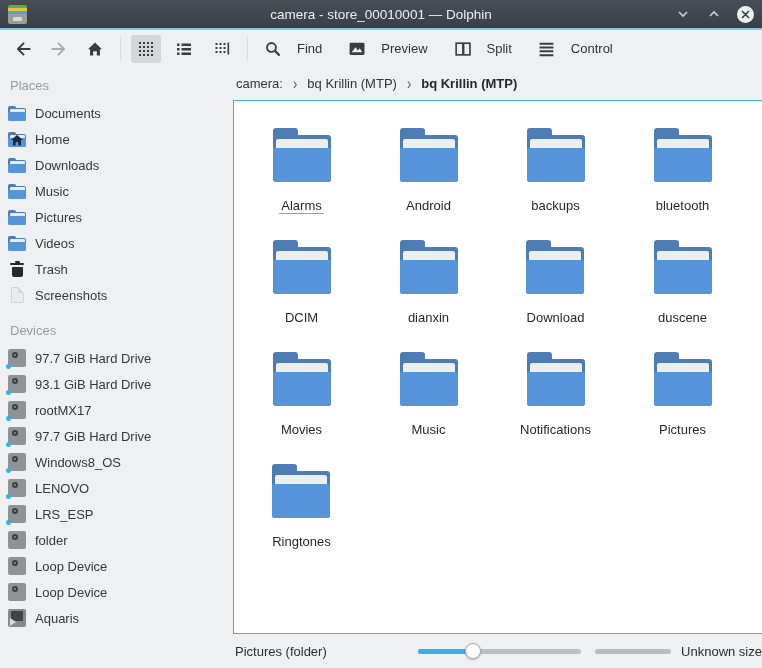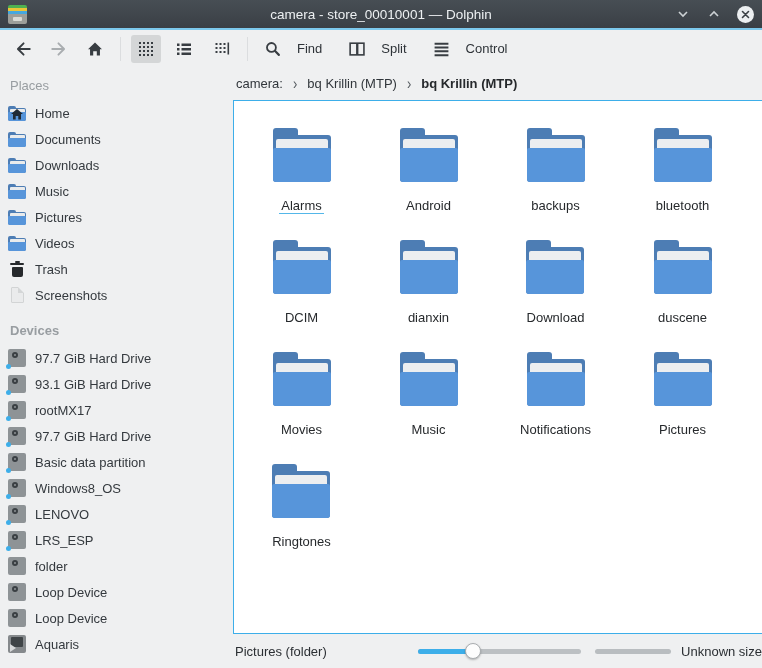--- a/index.html
+++ b/index.html
@@ -154,38 +154,56 @@
   <div class="tsep"></div>
   <div class="tbtn grp">
     <svg width="17" height="17" viewBox="0 0 16 16">
         <circle cx="7" cy="7" r="4.2" fill="none" stroke="currentColor" stroke-width="1.7"></circle>
         <path d="M10.2 10.2 L14 14" stroke="currentColor" stroke-width="2" stroke-linecap="round"></path>
       </svg>
     <span class="lbl">Find</span>
   </div>
   <div class="tbtn grp">
     <svg width="17" height="17" viewBox="0 0 16 16">
+        <rect x="1.5" y="2.5" width="14" height="11.5" rx="1.2" fill="currentColor"></rect>
+        <path d="M3.5 11.5 L7 6.8 L9.3 9.8 L11 7.8 L13.5 11.5 Z" fill="#eff0f1"></path>
+      </svg>
+    <span class="lbl">Preview</span>
+  </div>
+  <div class="tbtn grp">
+    <svg width="17" height="17" viewBox="0 0 16 16">
         <rect x="2" y="3" width="13" height="11" fill="none" stroke="currentColor" stroke-width="1.5"></rect>
         <rect x="7.6" y="3" width="2.2" height="11" fill="currentColor"></rect>
       </svg>
     <span class="lbl">Split</span>
   </div>
   <div class="tbtn grp">
     <svg width="17" height="17" viewBox="0 0 16 16">
         <path fill="currentColor" d="M1.5 2.5h13v1.9h-13zM1.5 6.1h13V8h-13zM1.5 9.7h13v1.9h-13zM1.5 13.3h13v1.9h-13z"></path>
       </svg>
     <span class="lbl">Control</span>
   </div>
 </div>
 
 <div class="main">
 
   <div class="sidebar">
     <div class="sechdr">Places</div>
 
+    <div class="srow">
+      <span class="sicon">
+          <span class="pfold">
+            <span class="tab"></span>
+            <span class="back"></span>
+            <span class="paper"></span>
+            <span class="front"></span>
+          </span>
+        </span>
+      <span>Documents</span>
+    </div>
     <div class="srow">
       <span class="sicon">
           <span class="pfold">
             <span class="tab"></span>
             <span class="back"></span>
             <span class="paper"></span>
             <span class="front"></span>
             <svg width="12" height="11" viewBox="0 0 12 11" style="left:3px;top:3px;">
               <path d="M6 0 L12 5 H10 V10.5 H7.3 V7 H4.7 V10.5 H2 V5 H0 Z" fill="#1f2a35"></path>
             </svg>
@@ -195,64 +213,53 @@
     </div>
     <div class="srow">
       <span class="sicon">
           <span class="pfold">
             <span class="tab"></span>
             <span class="back"></span>
             <span class="paper"></span>
             <span class="front"></span>
           </span>
         </span>
-      <span>Documents</span>
+      <span>Downloads</span>
     </div>
     <div class="srow">
       <span class="sicon">
           <span class="pfold">
             <span class="tab"></span>
             <span class="back"></span>
             <span class="paper"></span>
             <span class="front"></span>
           </span>
         </span>
-      <span>Downloads</span>
+      <span>Music</span>
     </div>
     <div class="srow">
       <span class="sicon">
           <span class="pfold">
             <span class="tab"></span>
             <span class="back"></span>
             <span class="paper"></span>
             <span class="front"></span>
           </span>
         </span>
-      <span>Music</span>
+      <span>Pictures</span>
     </div>
     <div class="srow">
       <span class="sicon">
           <span class="pfold">
             <span class="tab"></span>
             <span class="back"></span>
             <span class="paper"></span>
             <span class="front"></span>
           </span>
         </span>
-      <span>Pictures</span>
-    </div>
-    <div class="srow">
-      <span class="sicon">
-          <span class="pfold">
-            <span class="tab"></span>
-            <span class="back"></span>
-            <span class="paper"></span>
-            <span class="front"></span>
-          </span>
-        </span>
       <span>Videos</span>
     </div>
     <div class="srow">
       <span class="sicon">
           <span class="trash">
             <span class="handle"></span>
             <span class="lid"></span>
             <span class="body"></span>
           </span>
         </span>
@@ -260,21 +267,21 @@
     </div>
     <div class="srow">
       <span class="sicon">
           <span class="file">
             <span class="fold"></span>
           </span>
         </span>
       <span>Screenshots</span>
     </div>
 
-    <div class="sechdr" style="margin-top:13px;font-weight:bold;">Devices</div>
+    <div class="sechdr" style="margin-top:13px;">Devices</div>
 
     <div class="srow">
       <span class="sicon">
           <span class="drive">
             <span class="ring"></span>
             <span class="mount-dot"></span>
           </span>
         </span>
       <span>97.7 GiB Hard Drive</span>
     </div>
@@ -297,29 +304,20 @@
       <span>rootMX17</span>
     </div>
     <div class="srow">
       <span class="sicon">
           <span class="drive">
             <span class="ring"></span>
             <span class="mount-dot"></span>
           </span>
         </span>
       <span>97.7 GiB Hard Drive</span>
-    </div>
-    <div class="srow">
-      <span class="sicon">
-          <span class="drive">
-            <span class="ring"></span>
-            <span class="mount-dot"></span>
-          </span>
-        </span>
-      <span>Basic data partition</span>
     </div>
     <div class="srow">
       <span class="sicon">
           <span class="drive">
             <span class="ring"></span>
             <span class="mount-dot"></span>
           </span>
         </span>
       <span>Windows8_OS</span>
     </div>

